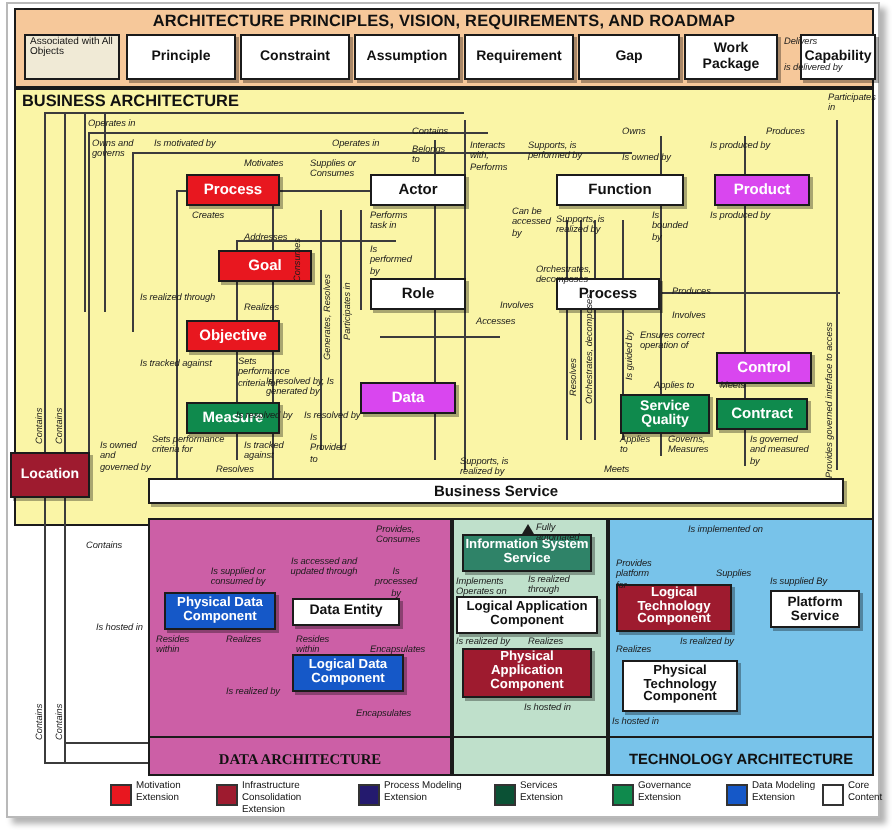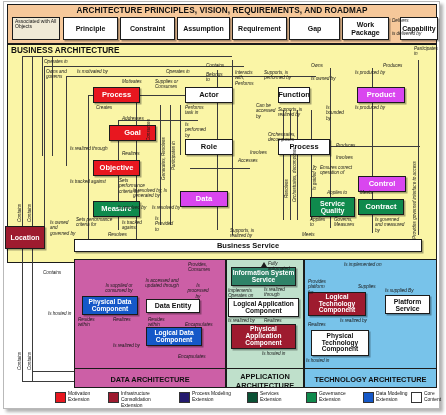--- a/index.html
+++ b/index.html
@@ -106,21 +106,21 @@
 
  <div class="abs box b-red sh" style="left:93px;top:87px;width:47px;height:16px;font-size:7.5px;">Process</div>
  <div class="abs box b-red sh" style="left:93px;top:125px;width:47px;height:16px;font-size:7.5px;margin-left:16px;">Goal</div>
  <div class="abs box b-red sh" style="left:93px;top:160px;width:47px;height:16px;font-size:7.5px;">Objective</div>
  <div class="abs box b-green sh" style="left:93px;top:201px;width:47px;height:16px;font-size:7.5px;">Measure</div>
  <div class="abs box b-darkred sh" style="left:5px;top:226px;width:40px;height:23px;font-size:7px;">Location</div>
 
  <div class="abs box b-white sh" style="left:185px;top:139px;width:48px;height:16px;font-size:7.5px;">Role</div>
  <div class="abs box b-white sh" style="left:185px;top:87px;width:48px;height:16px;font-size:7.5px;">Actor</div>
 
- <div class="abs box b-white sh" style="left:278px;top:87px;width:32px;height:16px;font-size:7.5px;">Function</div>
+ <div class="abs box b-white sh" style="left:278px;top:87px;width:64px;height:16px;font-size:7.5px;">Function</div>
  <div class="abs box b-white sh" style="left:278px;top:139px;width:52px;height:16px;font-size:7.5px;">Process</div>
 
  <div class="abs box b-navy sh" style="left:357px;top:87px;width:48px;height:16px;font-size:7.5px;">Product</div>
 
  <div class="abs box b-navy sh" style="left:180px;top:191px;width:48px;height:16px;font-size:7.5px;">Data</div>
  <div class="abs box b-navy sh" style="left:358px;top:176px;width:48px;height:16px;font-size:7.5px;">Control</div>
 
  <div class="abs box b-green sh" style="left:310px;top:197px;width:45px;height:20px;font-size:7px;">Service Quality</div>
  <div class="abs box b-green sh" style="left:358px;top:199px;width:46px;height:16px;font-size:7.5px;">Contract</div>
 
@@ -184,40 +184,39 @@
  <div class="vrel" style="left:412px;top:185px;height:54px;">Provides governed interface to access</div>
  <div class="vrel" style="left:17px;top:186px;height:36px;">Contains</div>
  <div class="vrel" style="left:27px;top:186px;height:36px;">Contains</div>
  <div class="vrel" style="left:17px;top:334px;height:36px;">Contains</div>
  <div class="vrel" style="left:27px;top:334px;height:36px;">Contains</div>
  <div class="rel" style="left:43px;top:270px;">Contains</div>
  <div class="rel" style="left:48px;top:311px;">Is hosted in</div>
 
  <div id="data-arch" class="abs panel"></div>
  <div class="ln lnh abs" style="left:75px;top:368px;width:150px;background:#1b1b1b;"></div>
- <div class="abs arch-label" style="left:74px;top:375px;width:152px;">DATA ARCHITECTURE</div>
+ <div class="abs arch-label" style="left:74px;top:375px;width:152px;font-family:Liberation Serif, serif;">DATA ARCHITECTURE</div>
 
  <div class="abs box b-blue sh" style="left:82px;top:296px;width:56px;height:19px;font-size:6.6px;">Physical Data Component</div>
  <div class="abs box b-white sh" style="left:146px;top:299px;width:54px;height:14px;font-size:7px;">Data Entity</div>
  <div class="abs box b-blue sh" style="left:146px;top:327px;width:56px;height:19px;font-size:6.6px;">Logical Data Component</div>
 
  <div class="rel" style="left:188px;top:262px;width:26px;">Provides, Consumes</div>
  <div class="rel c" style="left:96px;top:283px;width:46px;">Is supplied or consumed by</div>
  <div class="rel c" style="left:145px;top:278px;width:34px;">Is accessed and updated through</div>
  <div class="rel c" style="left:186px;top:283px;width:24px;">Is processed by</div>
  <div class="rel" style="left:78px;top:317px;width:18px;">Resides within</div>
  <div class="rel" style="left:113px;top:317px;">Realizes</div>
  <div class="rel" style="left:148px;top:317px;width:20px;">Resides within</div>
  <div class="rel" style="left:185px;top:322px;">Encapsulates</div>
  <div class="rel" style="left:113px;top:343px;">Is realized by</div>
  <div class="rel" style="left:178px;top:354px;">Encapsulates</div>
 
  <div id="app-arch" class="abs panel"></div>
  <div class="ln lnh abs" style="left:227px;top:368px;width:76px;background:#1b1b1b;"></div>
- <div class="abs arch-label" style="left:226px;top:372px;width:78px;line-height:1.25;">APPLICATION ARCHITECTURE</div>
 
  <div class="abs box b-teal sh" style="left:231px;top:267px;width:65px;height:19px;font-size:6.6px;">Information System Service</div>
  <div class="abs box b-white sh" style="left:228px;top:298px;width:71px;height:19px;font-size:6.6px;">Logical Application Component</div>
  <div class="abs box b-crimson sh" style="left:231px;top:324px;width:65px;height:25px;font-size:6.6px;">Physical Application Component</div>
 
  <div class="rel" style="left:268px;top:261px;width:26px;">Fully automated</div>
  <div class="abs" style="left:261px;top:262px;width:0;height:0;border-left:3px solid transparent;border-right:3px solid transparent;border-bottom:5px solid #1b1b1b;"></div>
  <div class="rel" style="left:228px;top:288px;">Implements</div>
  <div class="rel" style="left:228px;top:293px;">Operates on</div>
  <div class="rel" style="left:264px;top:287px;width:22px;">Is realized through</div>

